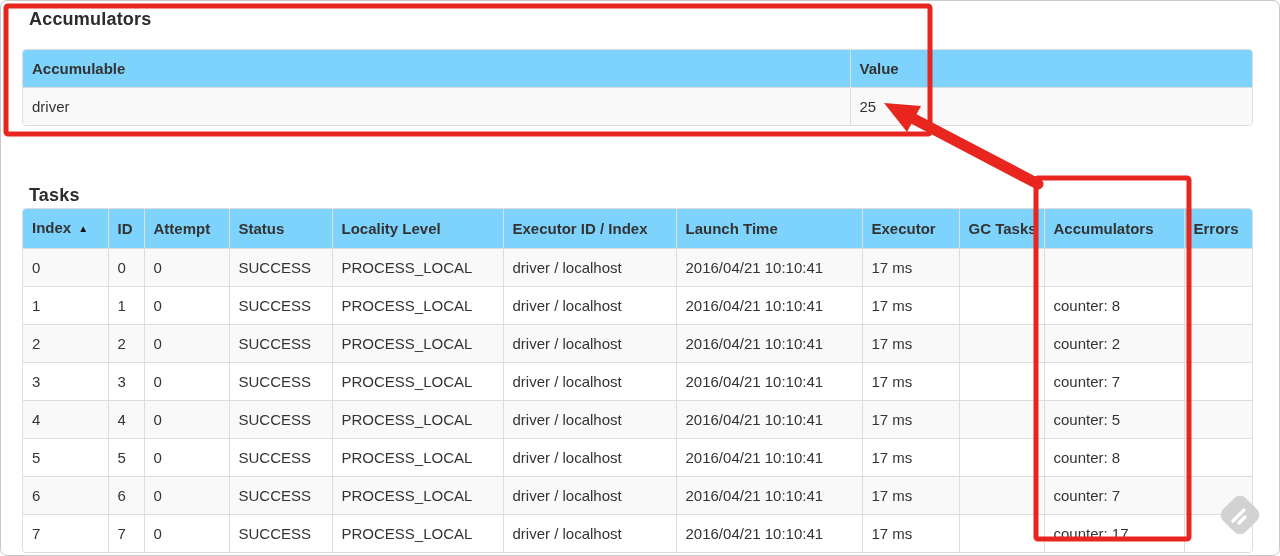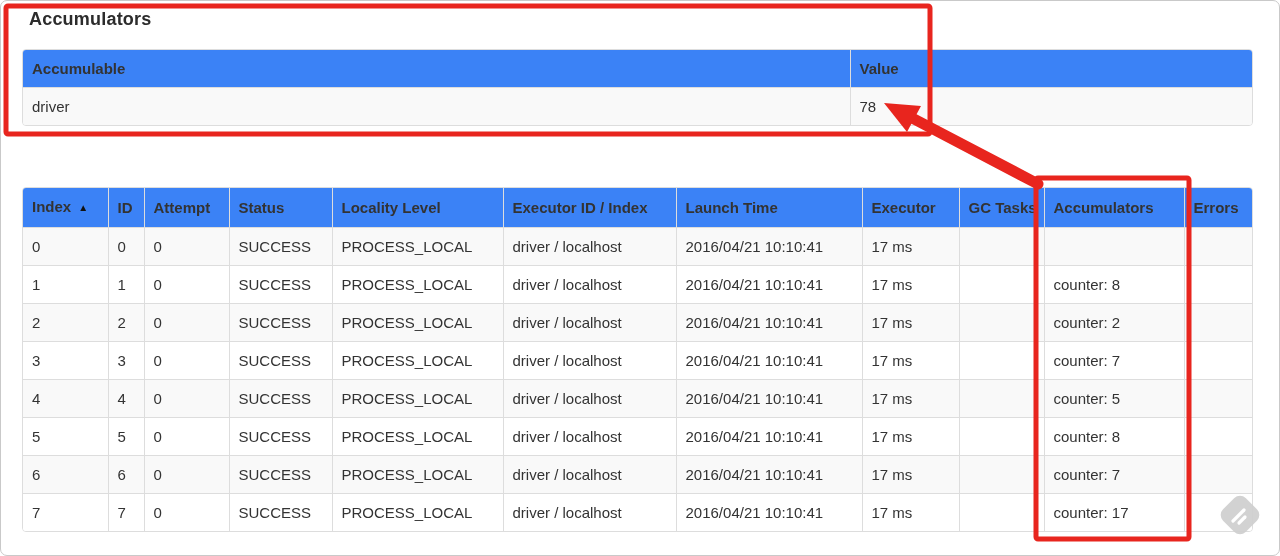--- a/index.html
+++ b/index.html
@@ -35,40 +35,40 @@
   .table-wrap {
     position: absolute;
     left: 22px;
     width: 1231px;
     border: 1px solid #ddd;
     border-radius: 4px;
     overflow: hidden;
     background: #fff;
   }
   #acc-table-wrap { top: 49px; }
-  #tasks-table-wrap { top: 187px; }
+  #tasks-table-wrap { top: 208px; }
 
   table {
     width: 100%;
     border-collapse: collapse;
     table-layout: fixed;
     font-size: 15px;
     color: #333;
   }
   th, td {
     text-align: left;
     vertical-align: middle;
     padding: 8px 8px 8px 9px;
     line-height: 21px;
     border-left: 1px solid #ddd;
     white-space: nowrap;
     overflow: hidden;
   }
   th:first-child, td:first-child { border-left: none; }
-  thead th { font-weight: bold; background: #3b82f6; }
+  thead th { font-weight: bold; background: #7dd3fc; }
   tbody tr { border-top: 1px solid #ddd; }
   tbody tr:nth-child(odd) { background: #f9f9f9; }
   tbody tr:nth-child(even) { background: #ffffff; }
 
   .sort-arrow {
     font-size: 10px;
     color: #111;
     margin-left: 7px;
     position: relative;
     top: -1px;
@@ -106,21 +106,21 @@
         </colgroup>
       <thead>
         <tr>
           <th>Accumulable</th>
           <th>Value</th>
         </tr>
       </thead>
       <tbody>
         <tr>
           <td>driver</td>
-          <td>78</td>
+          <td>25</td>
         </tr>
       </tbody>
     </table>
   </div>
 
   <div id="tasks-title" class="section-title">Tasks</div>
 
   <div id="tasks-table-wrap" class="table-wrap">
     <table>
       <colgroup>

